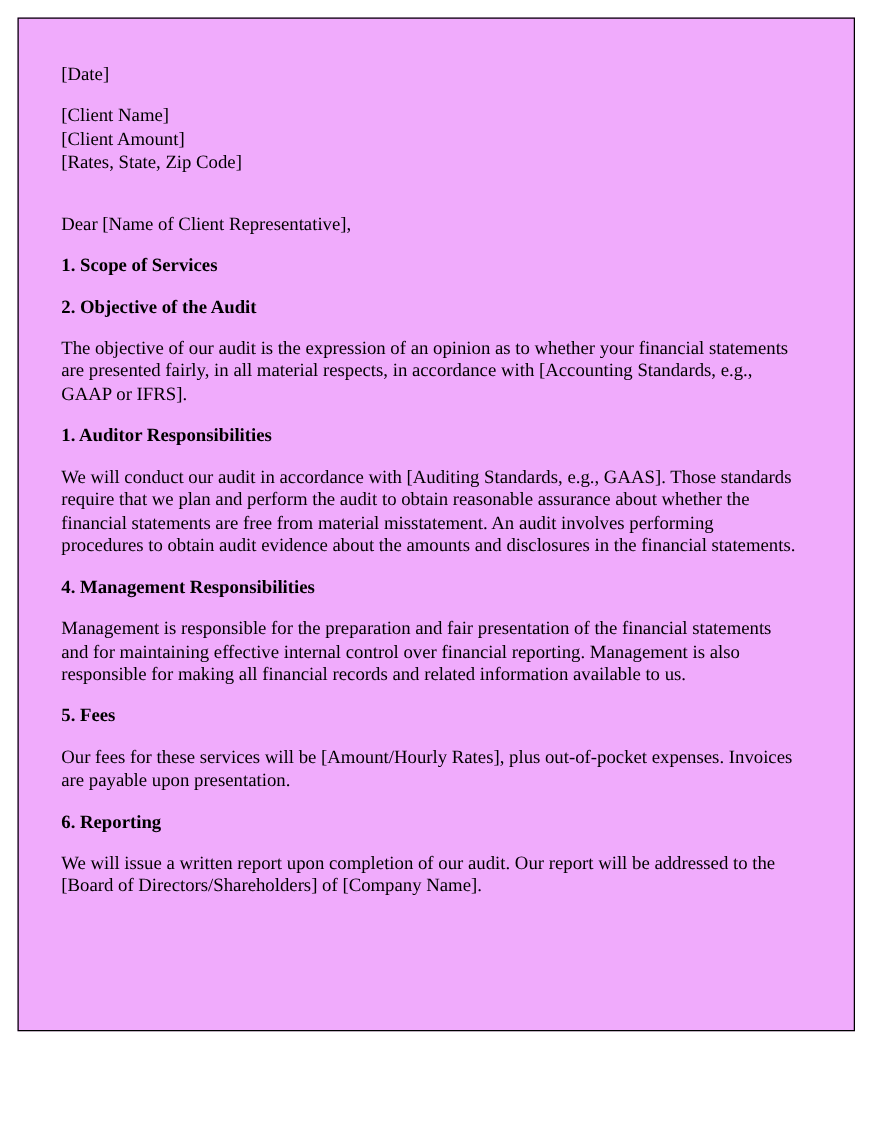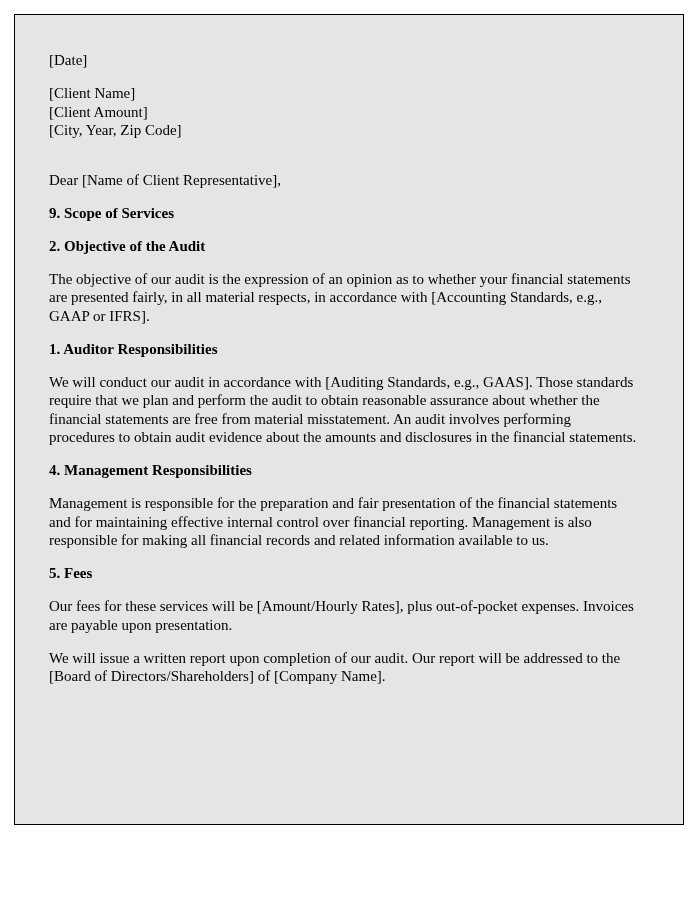--- a/index.html
+++ b/index.html
@@ -11,21 +11,21 @@
     overflow: hidden;
     font-family: "Liberation Serif", "DejaVu Serif", serif;
   }
   .page {
     position: absolute;
     left: 14px;
     top: 14px;
     width: 670px;
     height: 811px;
     border: 1px solid #000000;
-    background: #e5e5e5;
+    background: #f0abfc;
     box-sizing: border-box;
     overflow: hidden;
   }
   .content {
     padding: 36px 46px 0 34px;
     color: #000000;
     font-size: 15px;
     line-height: 18.5px;
   }
   .line {
@@ -48,35 +48,36 @@
 <body>
 
 <div class="page">
   <div class="content">
 
     <p class="para">[Date]</p>
 
     <div class="addr-block">
       <p class="line">[Client Name]</p>
       <p class="line">[Client Amount]</p>
-      <p class="line">[City, Year, Zip Code]</p>
+      <p class="line">[Rates, State, Zip Code]</p>
     </div>
 
     <p class="para">Dear [Name of Client Representative],</p>
 
-    <p class="heading">9. Scope of Services</p>
+    <p class="heading">1. Scope of Services</p>
 
     <p class="heading">2. Objective of the Audit</p>
     <p class="para">The objective of our audit is the expression of an opinion as to whether your financial statements are presented fairly, in all material respects, in accordance with [Accounting Standards, e.g., GAAP or IFRS].</p>
 
     <p class="heading">1. Auditor Responsibilities</p>
     <p class="para">We will conduct our audit in accordance with [Auditing Standards, e.g., GAAS]. Those standards require that we plan and perform the audit to obtain reasonable assurance about whether the financial statements are free from material misstatement. An audit involves performing procedures to obtain audit evidence about the amounts and disclosures in the financial statements.</p>
 
     <p class="heading">4. Management Responsibilities</p>
     <p class="para">Management is responsible for the preparation and fair presentation of the financial statements and for maintaining effective internal control over financial reporting. Management is also responsible for making all financial records and related information available to us.</p>
 
     <p class="heading">5. Fees</p>
     <p class="para">Our fees for these services will be [Amount/Hourly Rates], plus out-of-pocket expenses. Invoices are payable upon presentation.</p>
 
+    <p class="heading">6. Reporting</p>
     <p class="para">We will issue a written report upon completion of our audit. Our report will be addressed to the [Board of Directors/Shareholders] of [Company Name].</p>
 
   </div>
 </div>
 
 </body></html>

